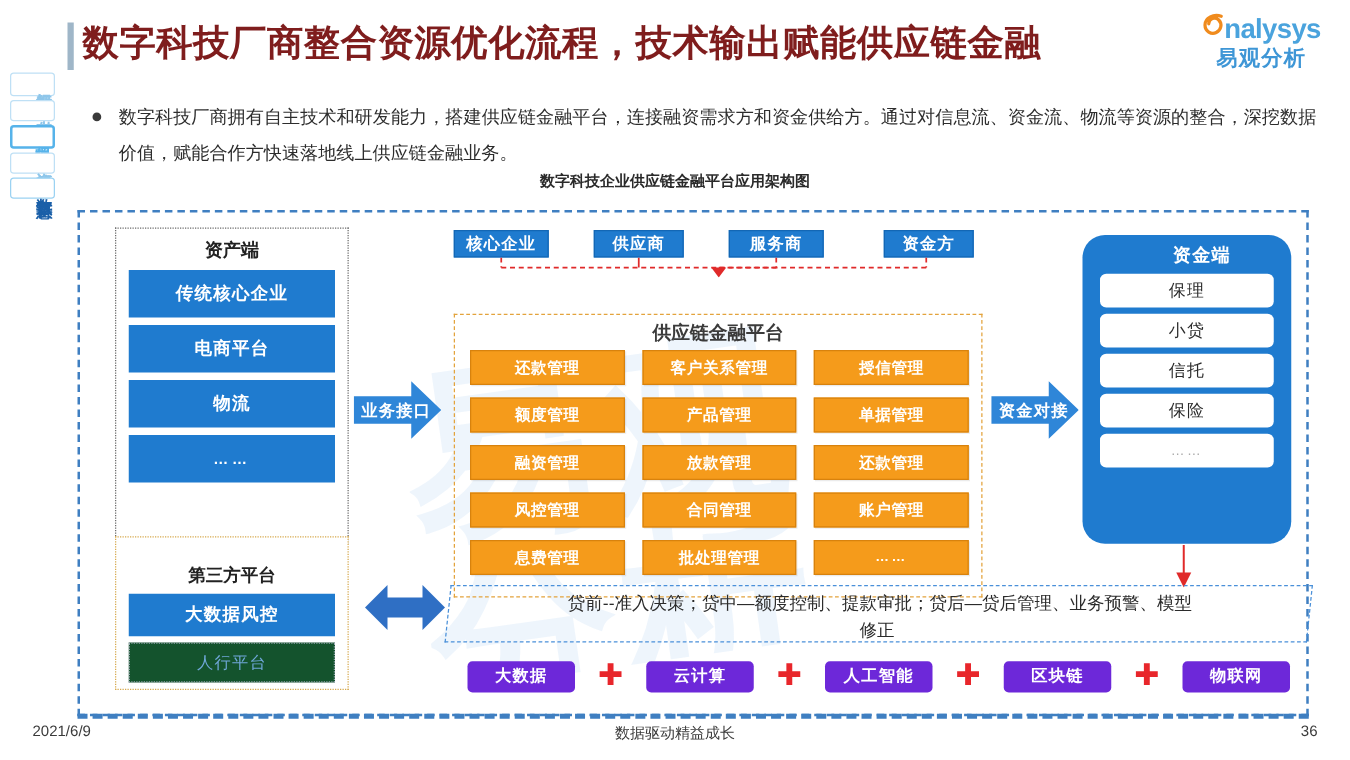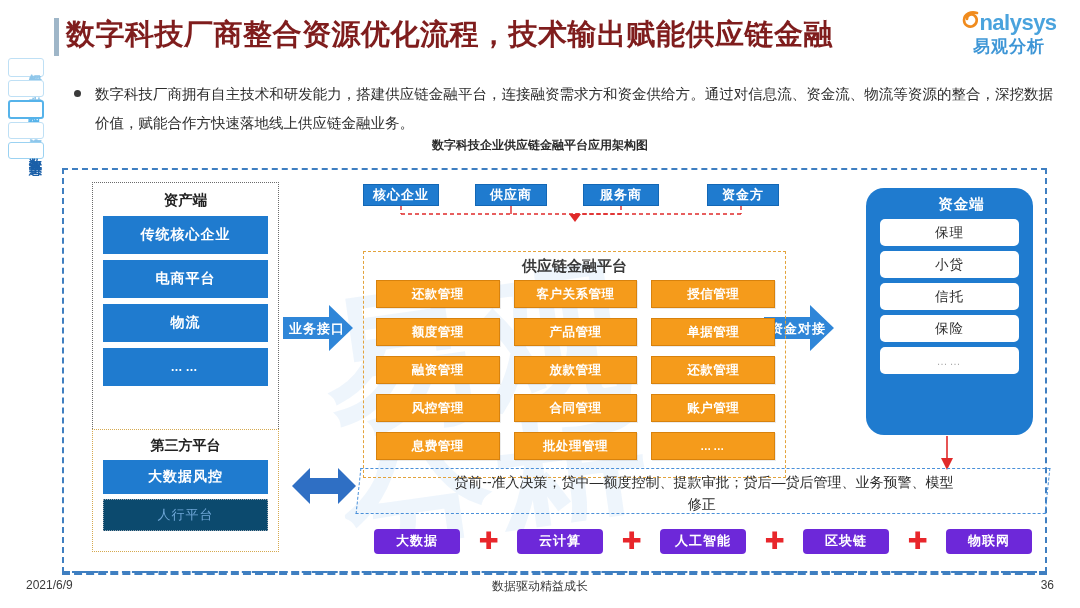--- a/index.html
+++ b/index.html
@@ -66,23 +66,23 @@
     display:flex;align-items:center;justify-content:center;
     letter-spacing:1px;
   }
   .blue-box.small{font-size:12px;letter-spacing:3px;}
 
   
   #third-panel{
     position:absolute;left:92px;top:429px;width:187px;height:123px;
     border:1.5px dotted #d6a94e;background:#fff;box-sizing:border-box;
   }
-  #third-title{text-align:center;font-size:14px;font-weight:bold;color:#222;margin-top:7px;}
+  #third-title{text-align:center;font-size:14px;font-weight:bold;color:#222;margin-top:22px;}
   #third-ghost{
-    margin:5px 10px 0 10px;height:30px;border:1px dotted #9aa7b2;background:#0c4a6e;
+    margin:5px 10px 0 10px;height:30px;border:1px dotted #9aa7b2;background:#14532d;
     color:#6fa7d8;font-size:13px;display:flex;align-items:center;justify-content:center;letter-spacing:1px;
   }
 
   
   .fat-arrow{position:absolute;color:#fff;font-size:13px;font-weight:bold;letter-spacing:1px;}
   .fat-arrow svg{display:block;}
   .fat-arrow .alabel{position:absolute;left:4px;top:17px;width:58px;text-align:right;}
 
   
   .chip{
@@ -211,21 +211,21 @@
   <div id="third-ghost">人行平台</div>
 </div>
 
 <div class="fat-arrow" style="left:283px;top:303px;width:70px;height:50px;">
   <svg width="70" height="50" viewBox="0 0 70 50">
     <polygon points="0,14 46,14 46,2 70,25 46,48 46,36 0,36" fill="#2f86d8"></polygon>
   </svg>
   <div class="alabel">业务接口</div>
 </div>
 
-<div class="fat-arrow" style="left:764px;top:303px;width:70px;height:50px;">
+<div class="fat-arrow" style="left:793px;top:303px;width:70px;height:50px;">
   <svg width="70" height="50" viewBox="0 0 70 50">
     <polygon points="0,14 46,14 46,2 70,25 46,48 46,36 0,36" fill="#2f86d8"></polygon>
   </svg>
   <div class="alabel">资金对接</div>
 </div>
 
 <div style="position:absolute;left:292px;top:462px;width:64px;height:48px;">
   <svg width="64" height="48" viewBox="0 0 64 48">
     <polygon points="0,24 18,6 18,16 46,16 46,6 64,24 46,42 46,32 18,32 18,42" fill="#2f6fc4"></polygon>
   </svg>

